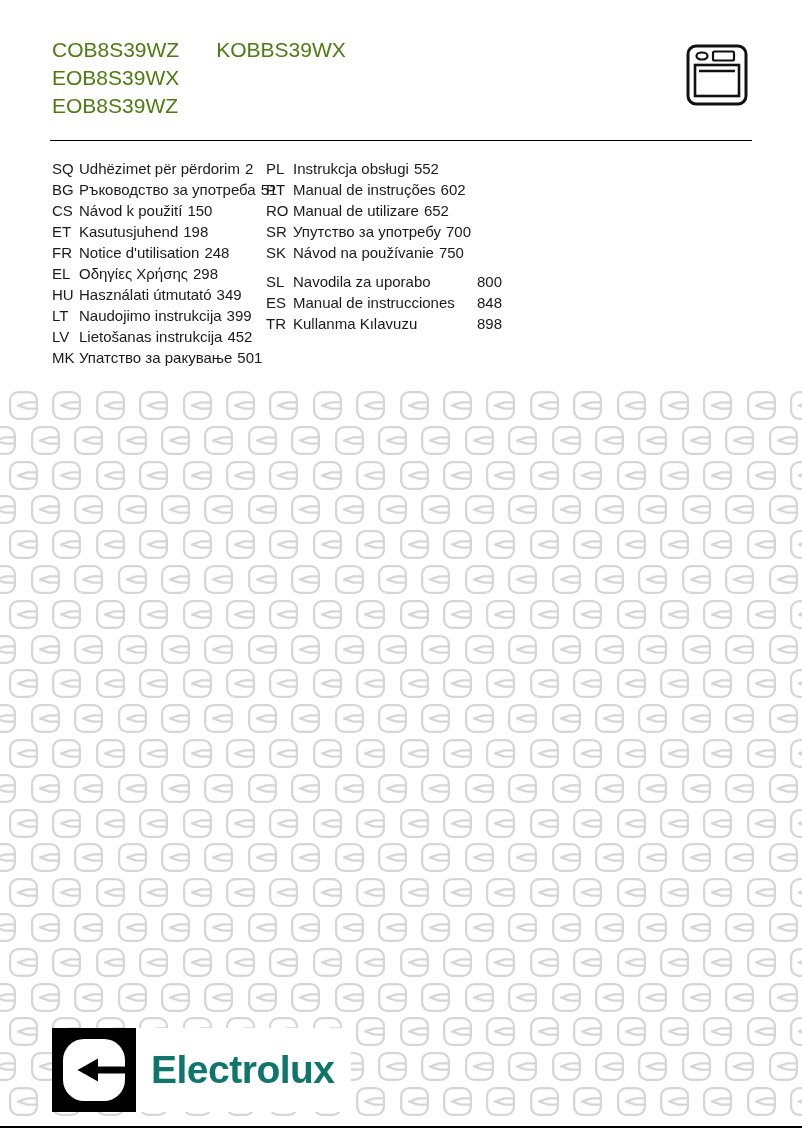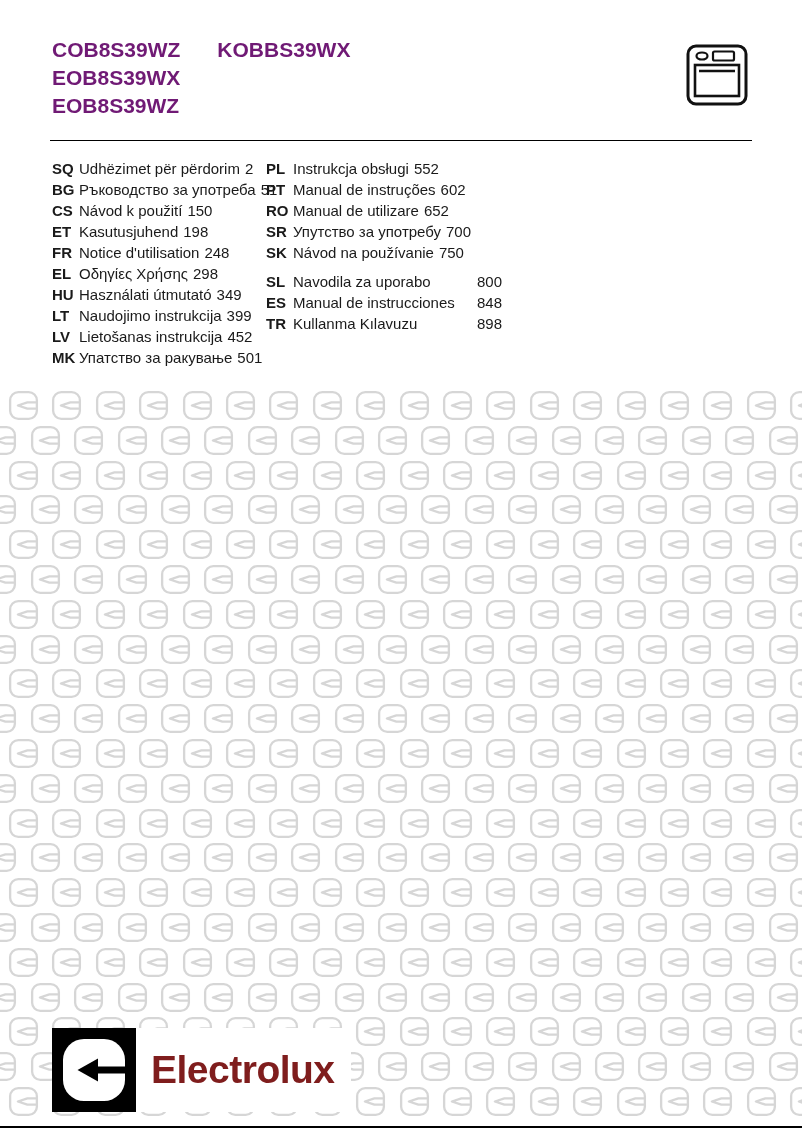--- a/index.html
+++ b/index.html
@@ -15,22 +15,22 @@
   }
   
   .pattern-layer { position: absolute; inset: 0; z-index: 0; }
   .pattern-layer svg { position: absolute; display: block; }
 
   .content { position: relative; z-index: 1; }
 
   
   .models {
     position: absolute; left: 52px; top: 36px;
-    font-size: 21px; font-weight: bold; line-height: 28px;
-    color: #701a75;
+    font-size: 21px; font-weight: normal; line-height: 28px;
+    color: #4d7c0f;
   }
   .model-row { display: flex; }
   .model-second { margin-left: 37px; }
 
   
   .oven-icon { position: absolute; left: 686px; top: 44px; width: 62px; height: 62px; }
 
   
   .rule {
     position: absolute; left: 50px; top: 140px; width: 702px; height: 0;
@@ -39,35 +39,35 @@
 
   
   .lang-col { position: absolute; top: 158px; }
   .lang-col-left  { left: 52px;  width: 228px; }
   .lang-col-right { left: 266px; width: 236px; }
   .lang-row {
     display: flex; align-items: baseline;
     height: 21px; font-size: 15px; line-height: 21px;
     white-space: nowrap;
   }
-  .lang-code { font-weight: bold; width: 27px; flex-shrink: 0; }
+  .lang-code { font-weight: normal; width: 27px; flex-shrink: 0; }
   .lang-title { }
   .lang-page { margin-left: 5px; }
   .lang-page.aligned { margin-left: auto; margin-top: 8px; }
 
   
   .brand {
     position: absolute; left: 52px; top: 1028px; height: 84px;
     display: flex; align-items: center; gap: 15px;
     background: #ffffff; padding-right: 16px; z-index: 2;
   }
   .brand-mark { width: 84px; height: 84px; flex-shrink: 0; }
   .brand-wordmark {
     font-size: 39px; font-weight: bold; letter-spacing: -0.5px;
-    color: #7f1d1d;
+    color: #0f766e;
   }
 
   
   .bottom-line {
     position: absolute; left: 0; top: 1126px; width: 802px; height: 2px;
     background: #000; z-index: 2;
   }
 </style>
 </head>
 <body>

